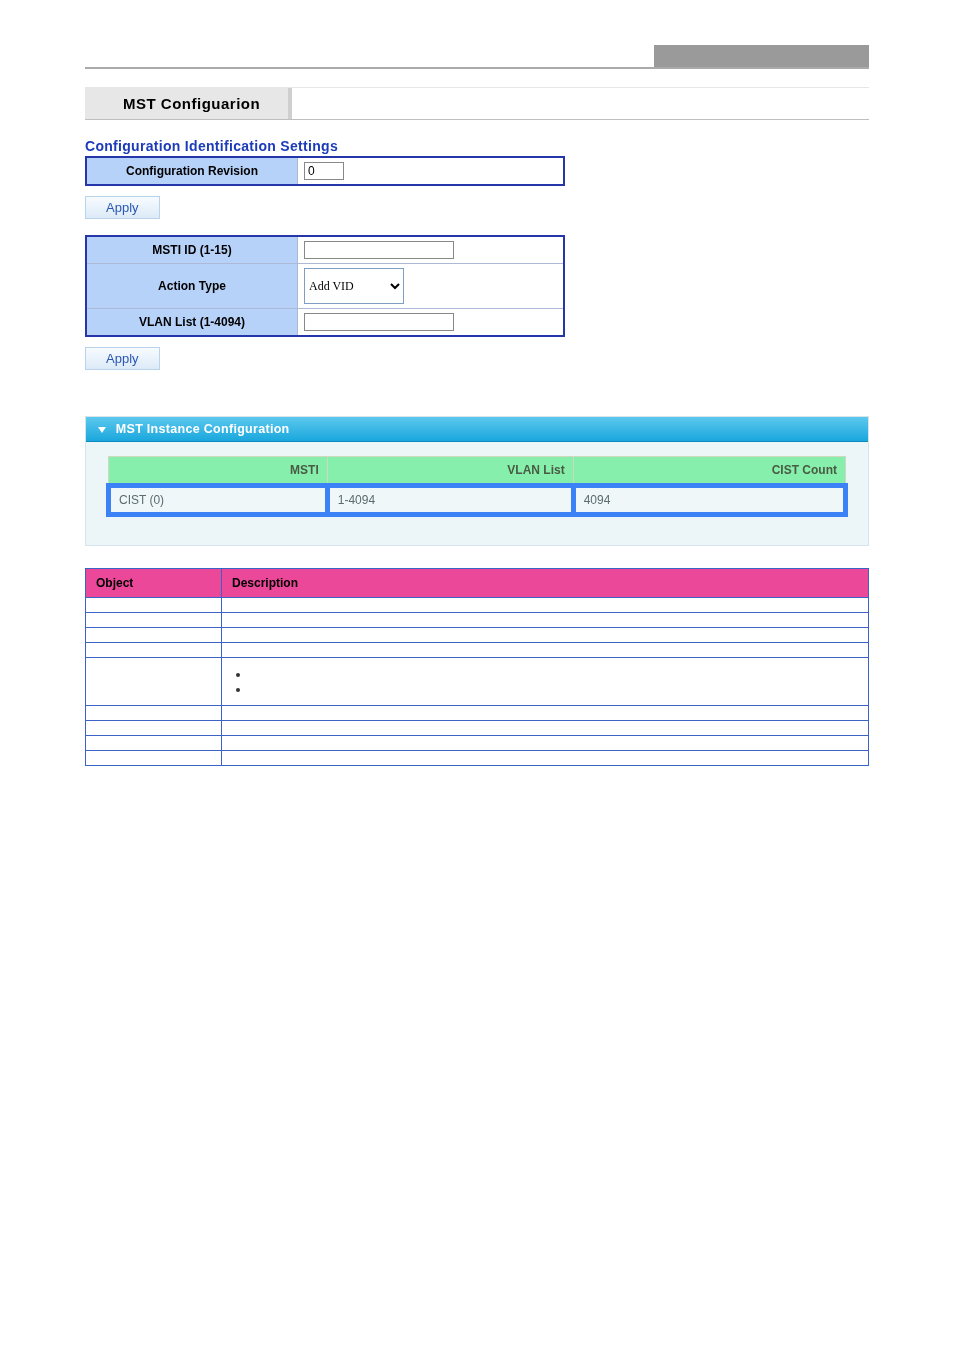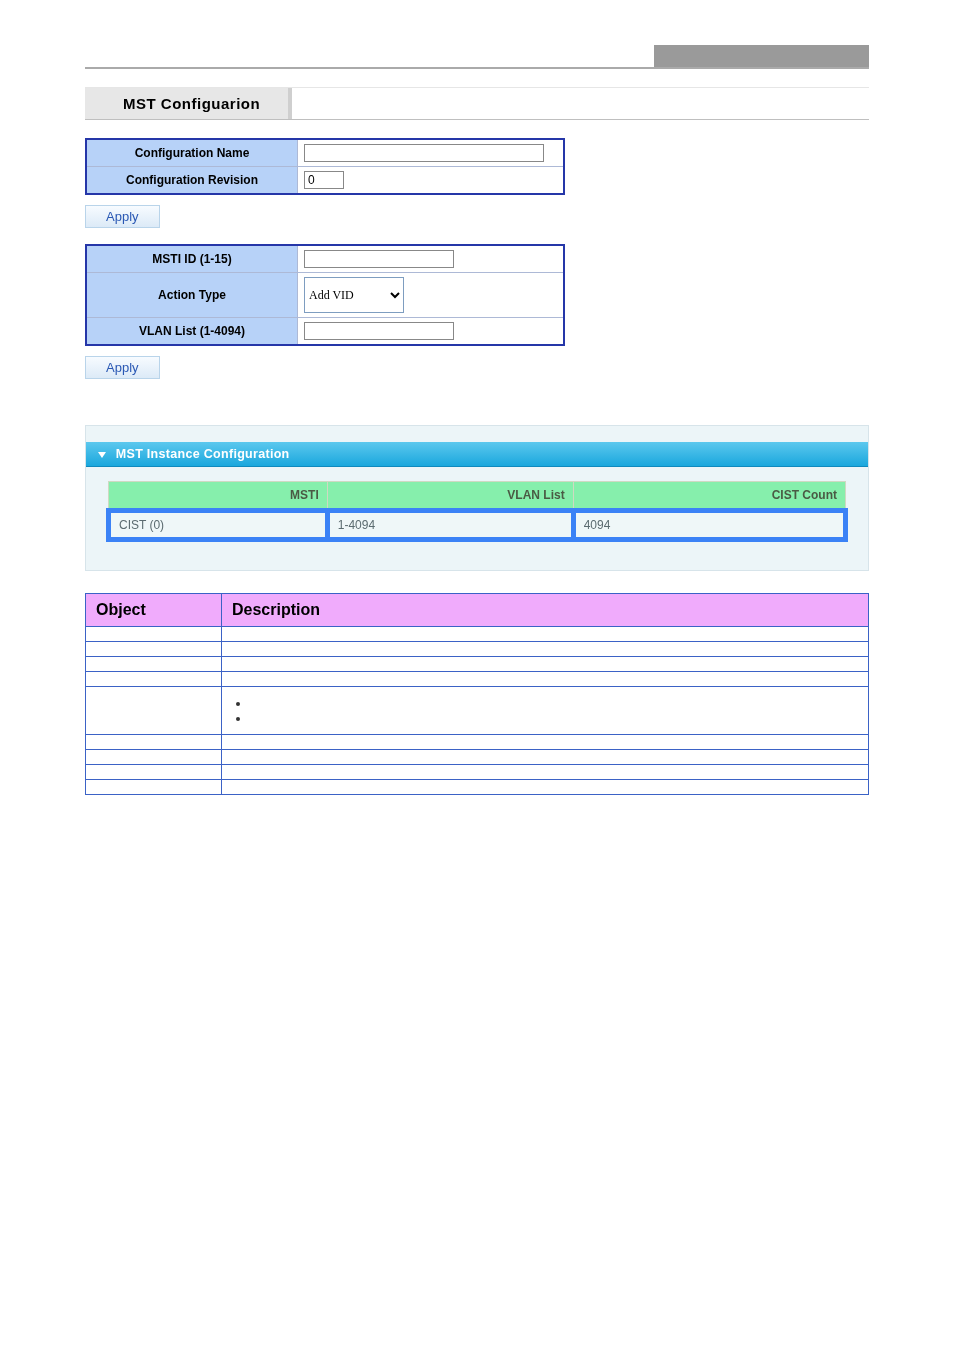--- a/index.html
+++ b/index.html
@@ -100,21 +100,21 @@
     background: linear-gradient(#f7fbff,#dceaf7);
     border: 1px solid #b9d4ea;
     color: #2a58b4;
     font-size: 13px;
     cursor: pointer;
   }
   .panel {
     margin-top: 30px;
     background: #ecf5f8;
     border: 1px solid #d7e4ea;
-    padding: 16px 0 22px 0;
+    padding: 0 0 22px 0;
   }
   .panel-head {
     background: linear-gradient(#5cc8ee,#1aa7dd);
     border-bottom: 1px solid #0f89bd;
     padding: 5px 12px;
     color: #fff;
     font-weight: bold;
     font-size: 12.5px;
     letter-spacing: 0.3px;
   }
@@ -160,25 +160,25 @@
     margin: 8px 0 6px 0;
     font-size: 12px;
     color: #444;
   }
   .desc-table {
     width: 100%;
     border-collapse: collapse;
     border: 1.5px solid #3b62c6;
   }
   .desc-table th {
-    background: #f0abfc;
+    background: #ec4899;
     padding: 7px 10px;
     text-align: left;
     border: 1px solid #3b62c6;
-    font-size: 16px;
+    font-size: 12px;
     font-weight: bold;
   }
   .desc-table td {
     border: 1px solid #3b62c6;
     padding: 7px 10px;
     font-size: 12px;
     vertical-align: top;
     color: #333;
   }
   .desc-table td.obj {
@@ -205,26 +205,23 @@
   <div class="grey-block"></div>
 </div>
 <hr class="top-hr">
 
 <div class="content">
 
   <div class="page-title-wrap">
     <div class="page-title">MST Configuarion</div>
   </div>
 
+  <div class="sect-title">Configuration Identification Settings</div>
   <table class="cfg-table">
     <tbody>
-        <tr>
-      <td class="label">Configuration Name</td>
-      <td><input type="text" class="cfg-input" value="" style=""></td>
-    </tr>
     <tr>
       <td class="label">Configuration Revision</td>
       <td><input type="text" class="cfg-input rev" value="0" style=""></td>
     </tr>
   </tbody>
     </table>
   <button class="btn-apply">Apply</button>
 
   <table class="cfg-table">
     <tbody>

